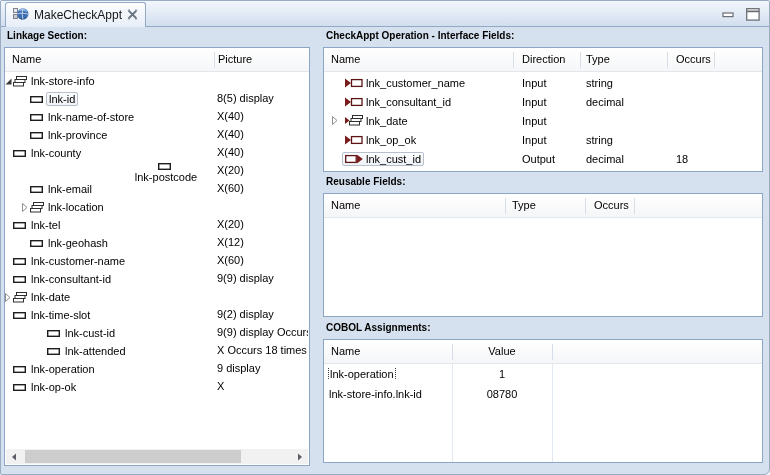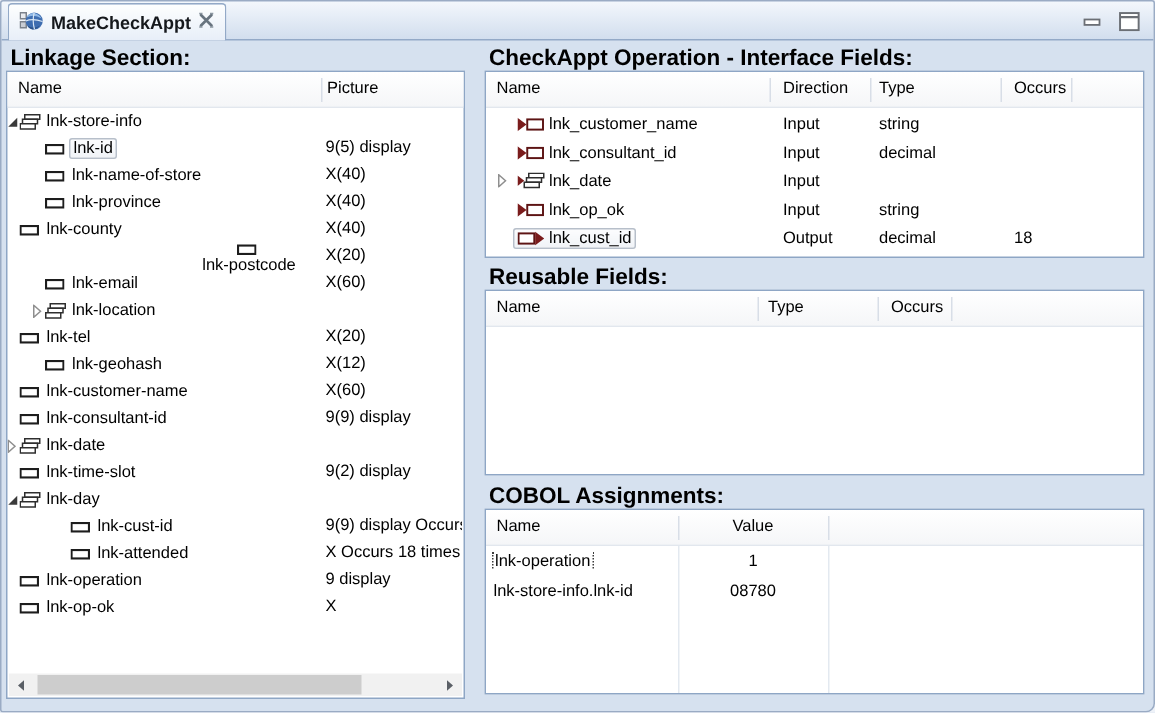--- a/index.html
+++ b/index.html
@@ -7,25 +7,25 @@
   .window {
     position:relative; width:770px; height:475px;
     background:#d6e1ef; border:1px solid #9aabc4; border-radius:2px 2px 6px 2px;
     font-family:"Liberation Sans", sans-serif; font-size:11px; color:#000; overflow:hidden;
   }
   .tabbar { position:absolute; top:0; left:0; right:0; height:26px;
     background:linear-gradient(#f3f7fc,#d2deee); border-bottom:1px solid #93a9c7; }
   .tab { position:absolute; left:4px; top:1px; height:25px; min-width:112px;
     background:linear-gradient(#fdfefe,#e7eef8); border:1px solid #93a9c7; border-bottom:none;
     border-radius:3px 3px 0 0; display:flex; align-items:center; gap:5px; padding:0 7px; }
-  .tab-label { font-weight:700; font-size:12px; white-space:nowrap; color:#15181c; }
+  .tab-label { font-weight:400; font-size:12px; white-space:nowrap; color:#15181c; }
   .winbtns { position:absolute; right:9px; top:6px; display:flex; gap:9px; align-items:center; }
   .winbtn { width:15px; height:14px; display:flex; align-items:center; justify-content:center; }
 
-  .seclabel { position:absolute; font-weight:bold; font-size:15px; color:#000; white-space:nowrap; }
+  .seclabel { position:absolute; font-weight:bold; font-size:10px; color:#000; white-space:nowrap; }
 
   .tbl { position:absolute; background:#fff; border:1px solid #8ea6c5; }
   .thead { position:absolute; top:0; left:0; right:0; height:24px;
     background:linear-gradient(#ffffff,#f5f6f8); border-bottom:1px solid #e2e7ee; }
   .th { position:absolute; top:5px; white-space:nowrap; }
   .hsep { position:absolute; top:4px; height:16px; width:1px; background:#d8dee7; }
   .tbody { position:absolute; left:0; right:0; }
 
   .trow { position:relative; height:18px; display:flex; align-items:center; white-space:nowrap; }
   .trow19 { height:19px; }
@@ -120,21 +120,21 @@
         </div>
 
         <div class="trow" style="padding-left: 17px;">
           <span class="arrow"></span>
           <span class="ticon">
             <svg width="13" height="9" viewBox="0 0 13 9">
               <rect x="0.7" y="1.7" width="11.6" height="5.6" fill="#fff" stroke="#1d1d1d" stroke-width="1.4"></rect>
             </svg>
           </span>
           <span class="lbl selbox">lnk-id</span>
-          <span class="pic">9(5) display</span>
+          <span class="pic">8(5) display</span>
         </div>
 
         <div class="trow" style="padding-left: 17px;">
           <span class="arrow"></span>
           <span class="ticon">
             <svg width="13" height="9" viewBox="0 0 13 9">
               <rect x="0.7" y="1.7" width="11.6" height="5.6" fill="#fff" stroke="#1d1d1d" stroke-width="1.4"></rect>
             </svg>
           </span>
           <span class="lbl">lnk-name-of-store</span>
@@ -268,36 +268,20 @@
           <span class="arrow"></span>
           <span class="ticon">
             <svg width="13" height="9" viewBox="0 0 13 9">
               <rect x="0.7" y="1.7" width="11.6" height="5.6" fill="#fff" stroke="#1d1d1d" stroke-width="1.4"></rect>
             </svg>
           </span>
           <span class="lbl">lnk-time-slot</span>
           <span class="pic">9(2) display</span>
         </div>
 
-        <div class="trow" style="padding-left: 0px;">
-          <span class="arrow">
-            <svg width="7" height="7" viewBox="0 0 7 7">
-              <polygon points="6.5,0.5 6.5,6.5 0.5,6.5" fill="#3a3a3a"></polygon>
-            </svg>
-          </span>
-          <span class="ticon">
-            <svg width="15" height="11" viewBox="0 0 15 11">
-              <rect x="3.5" y="0.5" width="10" height="3" fill="#fff" stroke="#2e2e2e"></rect>
-              <rect x="2" y="3.5" width="10" height="3" fill="#fff" stroke="#2e2e2e"></rect>
-              <rect x="0.5" y="6.5" width="10" height="3.5" fill="#fff" stroke="#2e2e2e"></rect>
-            </svg>
-          </span>
-          <span class="lbl">lnk-day</span>
-          <span class="pic"></span>
-        </div>
 
         <div class="trow" style="padding-left: 34px;">
           <span class="arrow"></span>
           <span class="ticon">
             <svg width="13" height="9" viewBox="0 0 13 9">
               <rect x="0.7" y="1.7" width="11.6" height="5.6" fill="#fff" stroke="#1d1d1d" stroke-width="1.4"></rect>
             </svg>
           </span>
           <span class="lbl">lnk-cust-id</span>
           <span class="pic">9(9) display Occurs 18 times</span>

